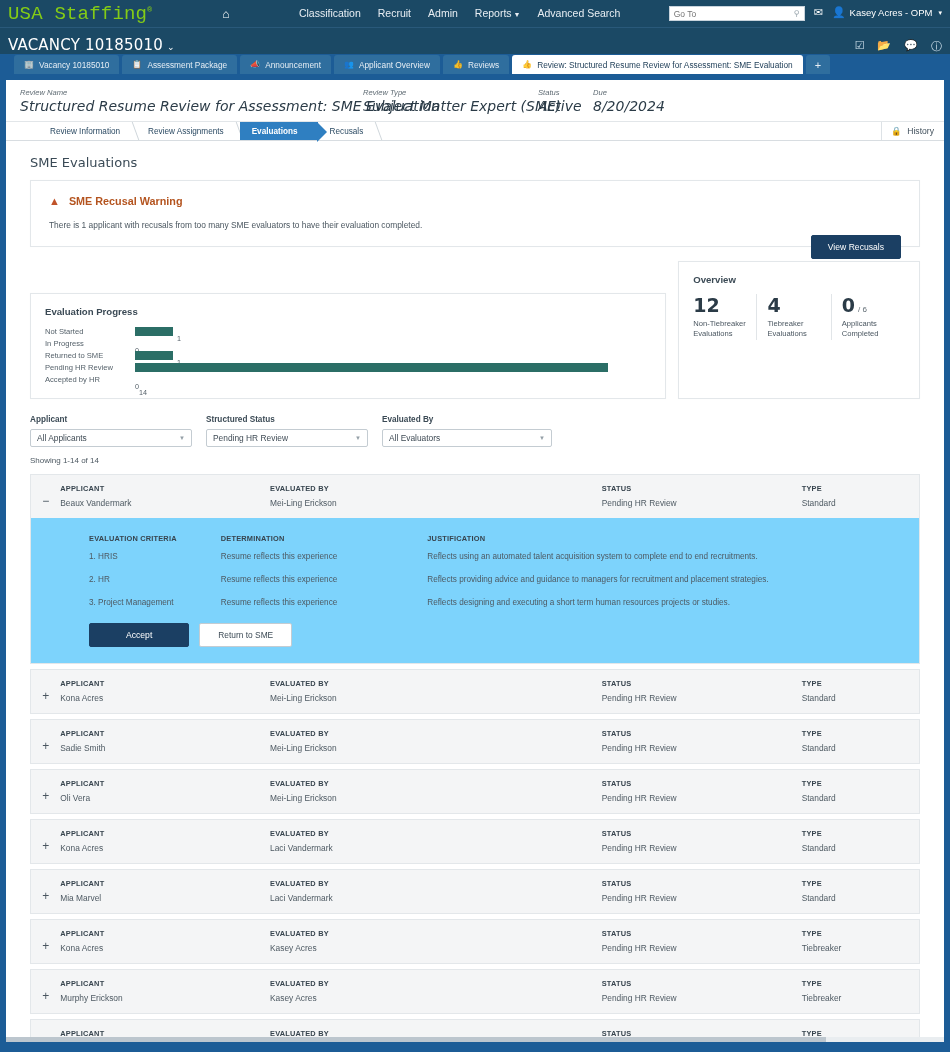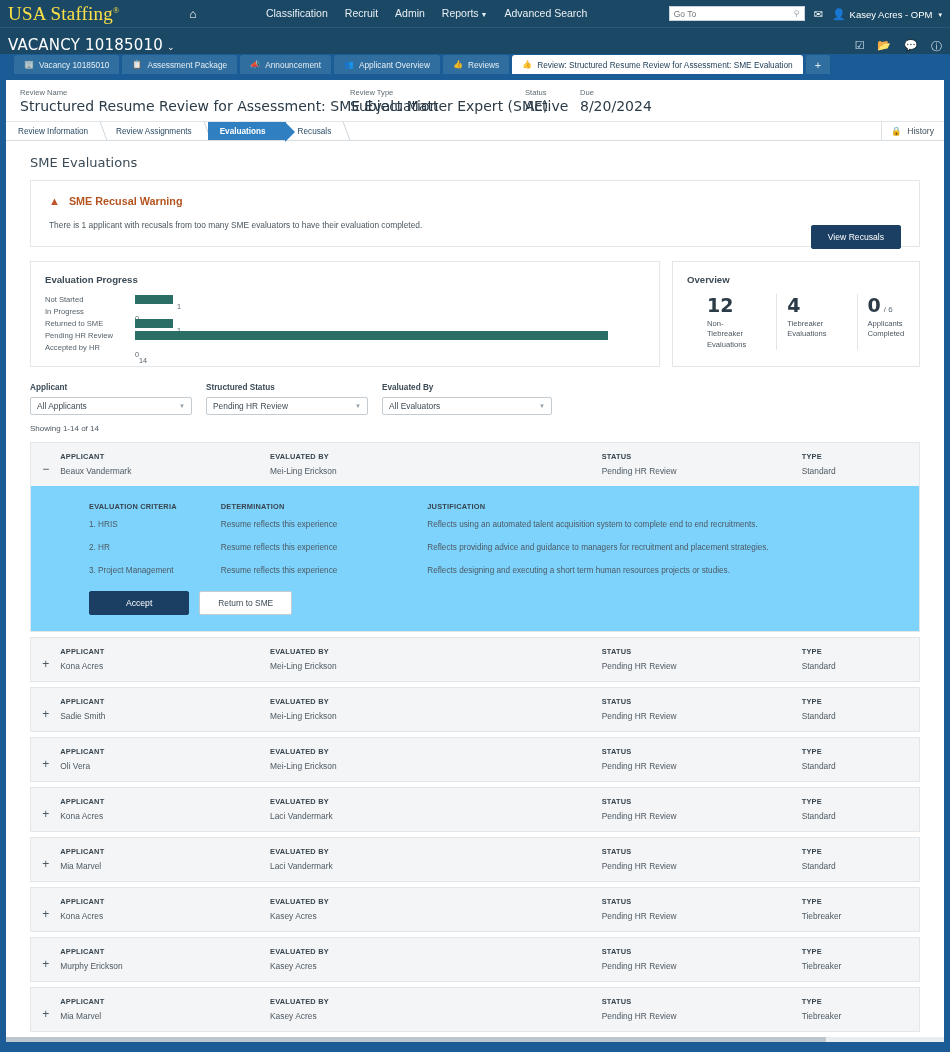--- a/index.html
+++ b/index.html
@@ -10,34 +10,34 @@
     overflow: hidden;
   }
   .app { width: 950px; height: 1052px; position: relative; background: #1c5c96; }
 
   
   .topnav {
     height: 27px; background: #1b4965; display: flex; align-items: center;
     padding: 0 8px; position: relative;
   }
   .brand {
-    color: #fde047; font-size: 19px; letter-spacing: .2px;
-    font-family: Liberation Serif, serif; font-weight: 400;
+    color: #84cc16; font-size: 19px; letter-spacing: .2px;
+    font-family: Liberation Mono, monospace; font-weight: 400;
     position: relative; padding-right: 8px; white-space: nowrap;
   }
   .brand sup { font-size: 8px; vertical-align: super; }
   .topnav-links { display: flex; align-items: center; gap: 17px; margin-left: 62px; }
   .home-ico { color: #fff; font-size: 12px; line-height: 1; }
   .nav-link {
     color: #e8eef3; font-size: 10.5px; text-decoration: none; white-space: nowrap;
     padding-bottom: 2px;
   }
   .nav-link.active { border-bottom: 2px solid #7fb2d9; color: #fff; margin-top: 43px; }
   .caret { font-size: 7px; margin-left: 2px; }
-  .topnav-right { position: absolute; right: 8px; display: flex; align-items: flex-end; gap: 9px; }
+  .topnav-right { position: absolute; right: 8px; display: flex; align-items: flex-start; gap: 9px; }
   .goto-box {
     width: 136px; height: 15px; background: #fff; border: 1px solid #c8d3dc;
     display: flex; align-items: center; padding: 0 4px; position: relative;
   }
   .goto-box input {
     border: none; outline: none; font-size: 8.5px; color: #7b7b7b;
     width: 100%; font-family: "Liberation Sans", sans-serif; background: transparent;
   }
   .goto-search { position: absolute; right: 4px; color: #9aa6ae; font-size: 8px; }
   .mail-ico { color: #fff; font-size: 11px; }
@@ -70,30 +70,30 @@
   .tab.active { background: #ffffff; color: #1b3b55; }
   .tab.plus { padding: 0 9px; font-size: 11px; }
 
   
   .page {
     position: absolute; left: 6px; top: 80px; width: 938px; height: 962px;
     background: #ffffff; overflow: hidden;
   }
   .page-inner { width: 938px; }
 
-  .reviewhdr { padding: 8px 14px 7px 14px; display: flex; align-items: flex-start; gap: 0; }
+  .reviewhdr { padding: 8px 14px 7px 14px; display: flex; align-items: flex-start; gap: 0; font-style: italic; }
   .rh-col { display: flex; flex-direction: column; }
   .rh-lbl { font-size: 7.6px; color: #5f6b73; margin-bottom: 1px; }
   .rh-val { font-size: 14px; color: #2b3b47; font-family: "DejaVu Sans", sans-serif; font-weight: 400; white-space: nowrap; }
-  .rh-c1 { width: 330px; } .rh-c2 { width: 175px; } .rh-c3 { width: 55px; } .rh-c4 { width: 120px; }
+  .rh-c1 { width: 330px; } .rh-c2 { width: 175px; margin-left: 13px; } .rh-c3 { width: 55px; } .rh-c4 { width: 120px; }
 
   
   .crumbbar {
     height: 20px; border-top: 1px solid #e2e6e9; border-bottom: 1px solid #d8dde1;
-    display: flex; align-items: stretch; position: relative; background: #fff;
+    display: flex; align-items: stretch; position: relative; background: #fff; padding-left: 32px;
   }
   .crumbs { display: flex; align-items: stretch; }
   .crumb {
     position: relative; display: flex; align-items: center; padding: 0 16px 0 12px;
     font-size: 8.2px; color: #2b4a63; white-space: nowrap;
   }
   .crumb::after {
     content: ""; position: absolute; right: 0; top: 0; bottom: 0; width: 10px;
     border-right: 1px solid #cfd6db;
     transform: skewX(20deg);
@@ -116,37 +116,37 @@
   .warn-card { margin: 0 24px; padding: 14px 18px 16px 18px; position: relative; }
   .warn-head { display: flex; align-items: center; gap: 9px; margin-bottom: 13px; }
   .warn-ico { color: #c0532a; font-size: 11px; }
   .warn-title { color: #b4541f; font-size: 10.8px; font-weight: 700; }
   .warn-text { font-size: 8.4px; color: #4b5760; }
   .btn-primary {
     background: #1b3f63; color: #fff; border: 1px solid #1b3f63; font-size: 8.6px;
     padding: 6px 16px; border-radius: 2px; cursor: pointer;
     font-family: "Liberation Sans", sans-serif;
   }
-  .view-recusals { position: absolute; right: 18px; top: 44px; }
+  .view-recusals { position: absolute; right: 18px; top: 54px; }
 
   
   .stats-row { display: flex; gap: 12px; margin: 14px 24px 0 24px; }
-  .prog-card { flex: 1 1 auto; width: 654px; padding: 12px 14px 12px 14px; }
+  .prog-card { flex: 1 1 auto; width: 654px; padding: 12px 14px 12px 14px; margin-top: 32px; }
   .ov-card { width: 248px; padding: 12px 14px; }
   .panel-h { font-size: 9.6px; font-weight: 700; color: #3b4a55; margin-bottom: 9px; }
 
   .bar-row { display: flex; align-items: center; height: 11px; margin-bottom: 1px; }
   .bar-lbl { width: 90px; font-size: 7.6px; color: #55616a; }
   .bar-track { width: 470px; height: 9px; position: relative; }
   .bar-fill { height: 9px; background: #2b6e66; }
   .bar-val { font-size: 7.2px; color: #55616a; margin-left: 4px; }
   .bar-val.zero { margin-left: 0; }
 
   .ov-grid { display: flex; }
-  .ov-cell { flex: 1; padding: 0 10px; margin-left: 20px; }
+  .ov-cell { flex: 1; padding: 0 10px; }
   .ov-cell + .ov-cell { border-left: 1px solid #e1e5e8; }
   .ov-num { font-size: 19px; color: #2b3b47; font-weight: 700; font-family: "DejaVu Sans", sans-serif; }
   .ov-sub { font-size: 8px; color: #5f6b73; margin-left: 3px; font-weight: 400; }
   .ov-cap { font-size: 7.6px; color: #4a5660; line-height: 1.35; margin-top: 3px; }
 
   
   .filters { display: flex; gap: 14px; margin: 16px 24px 0 24px; }
   .f-group { display: flex; flex-direction: column; }
   .f-lbl { font-size: 8.2px; font-weight: 700; color: #3b4a55; margin-bottom: 5px; }
   .f-select {

